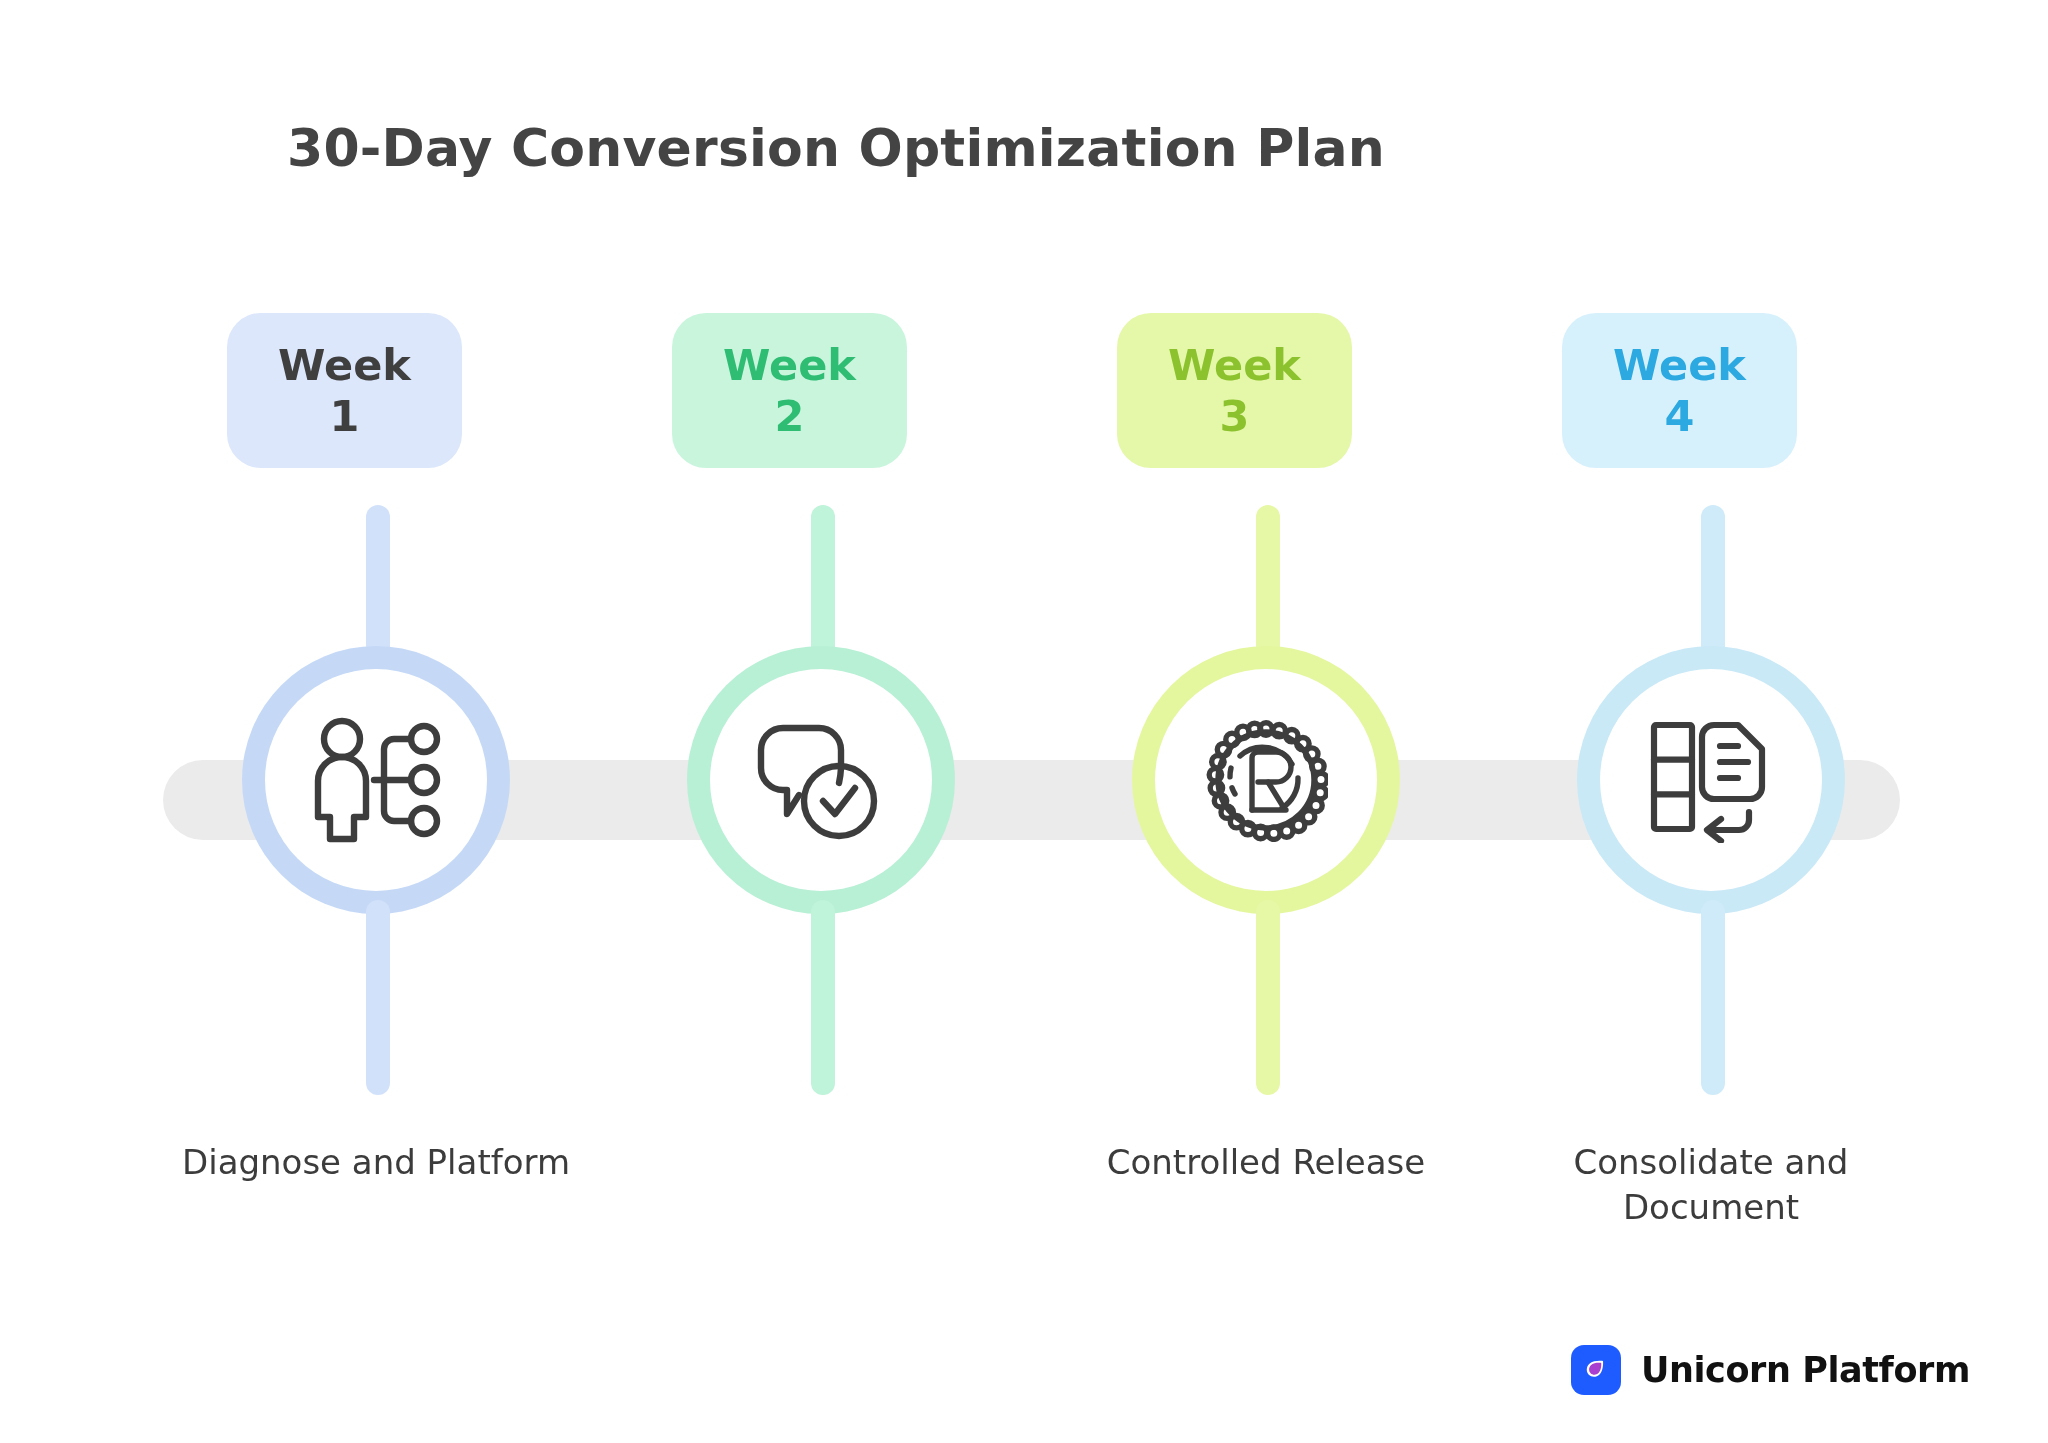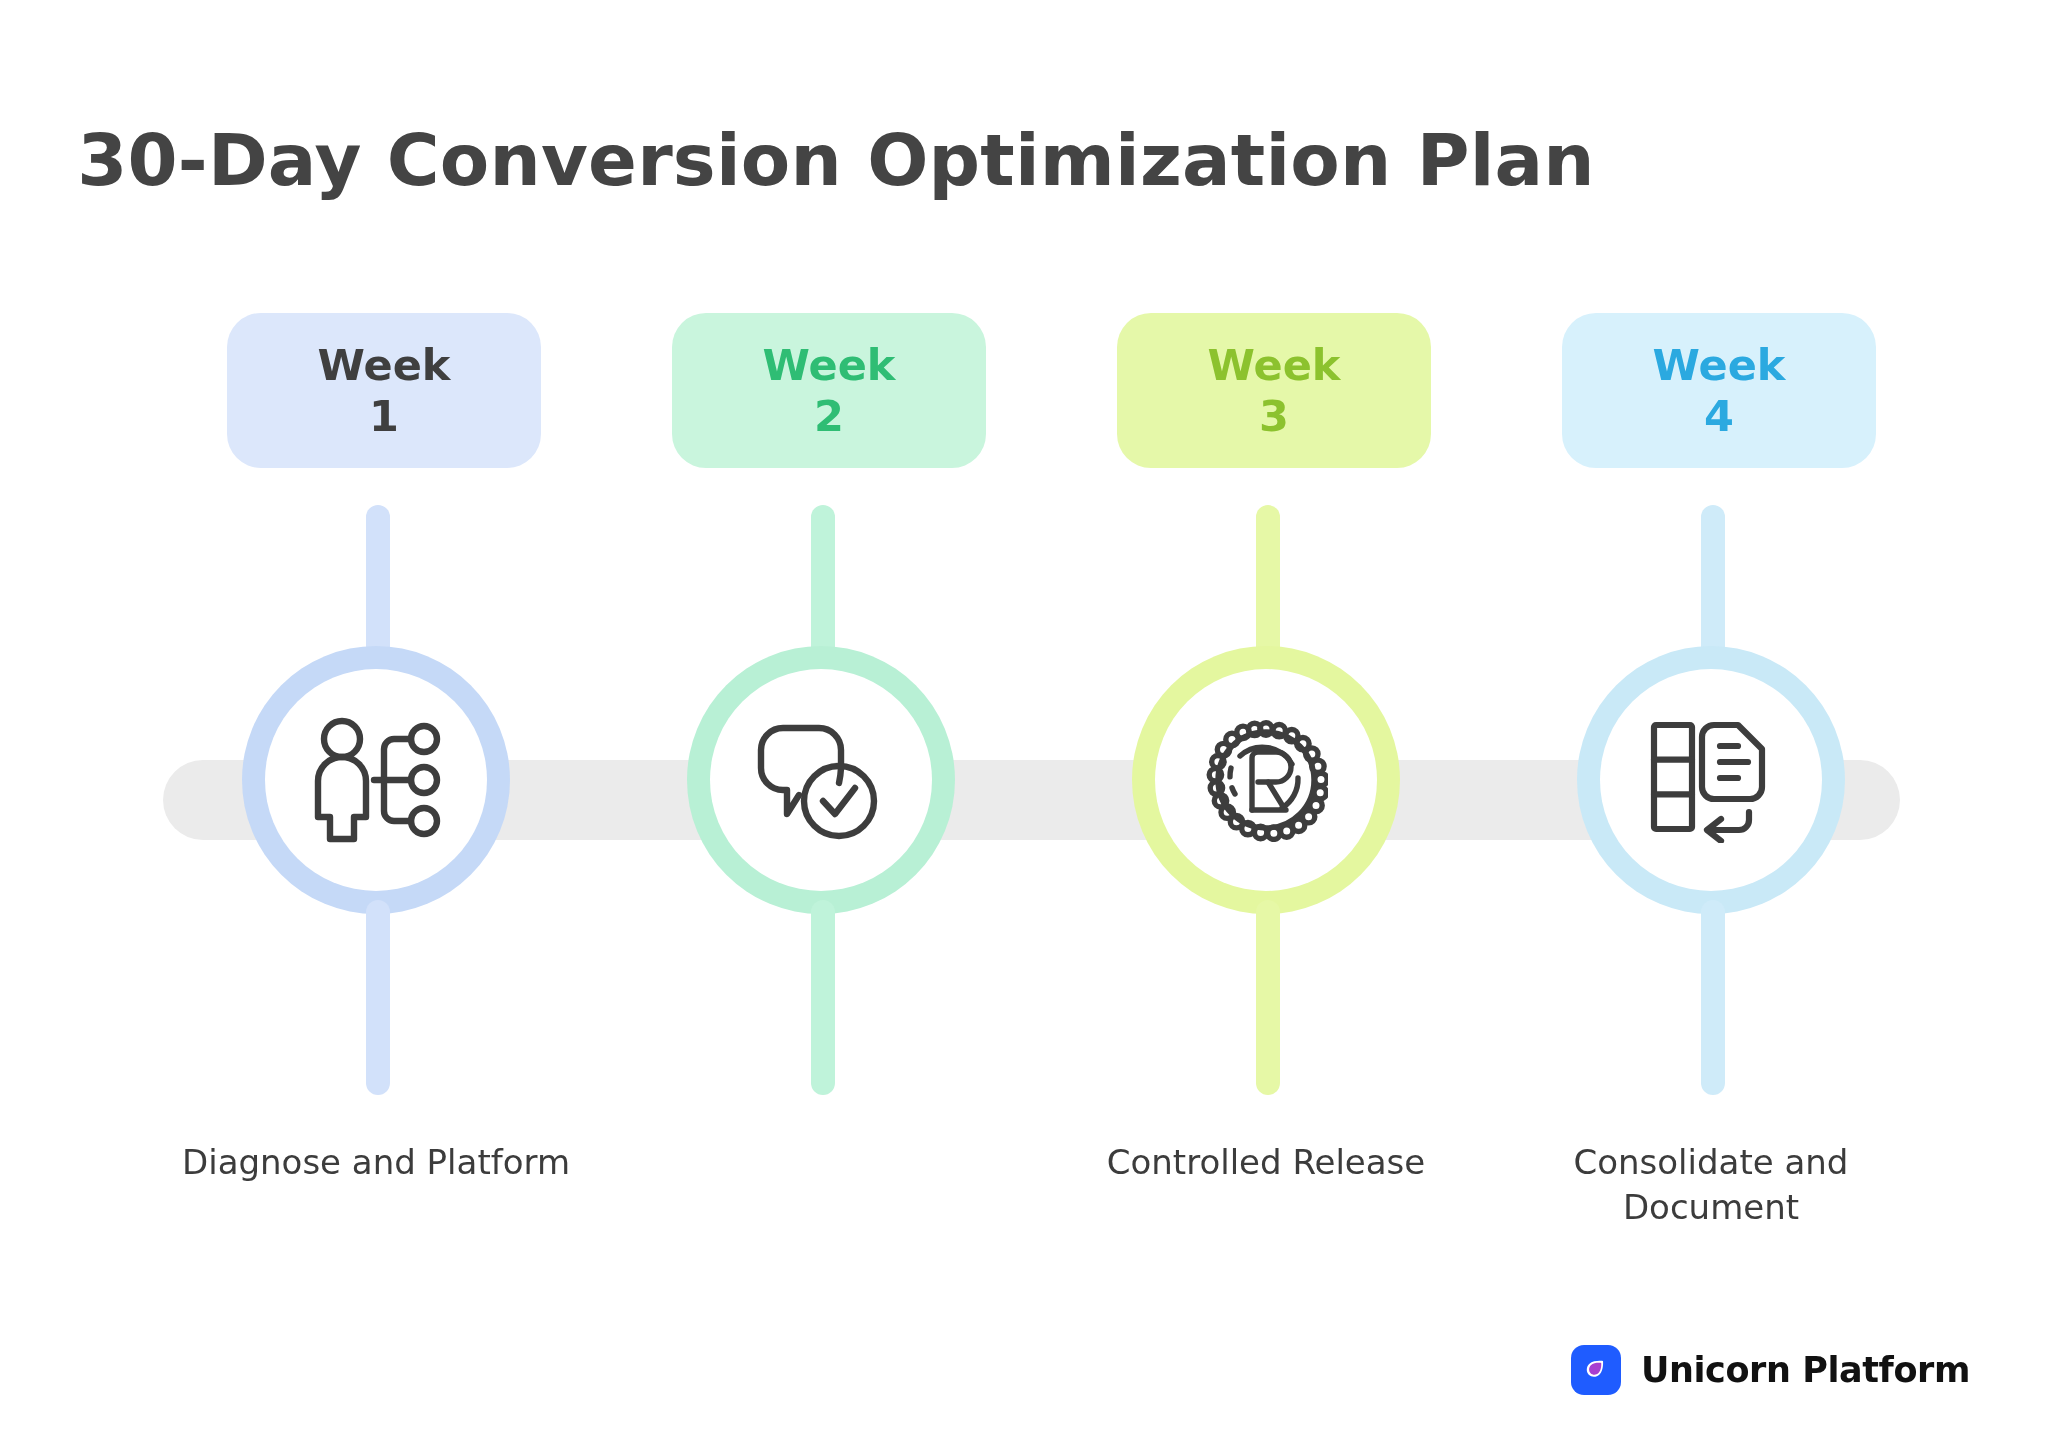--- a/index.html
+++ b/index.html
@@ -10,21 +10,21 @@
     overflow:hidden;
   }
   .page { position:relative; width:2048px; height:1443px; background:#fff; }
 
   
   .title {
     position:absolute; top:118px; left:0; width:1672px;
     text-align:center;
     font-family:"DejaVu Sans", sans-serif;
     font-weight:700;
-    font-size:72px;
+    font-size:52px;
     letter-spacing:0.2px;
     color:#444444;
   }
 
   
   .diagram { position:absolute; left:0; top:0; width:2048px; height:1443px; }
 
   
   .rail {
     position:absolute;
@@ -41,21 +41,21 @@
   }
   .col-1 { left:172px; }
   .col-2 { left:617px; }
   .col-3 { left:1062px; }
   .col-4 { left:1507px; }
 
   
   .badge {
     position:absolute;
     left:55px; top:313px;
-    width:314px; height:155px;
+    width:235px; height:155px;
     border-radius:34px;
     display:flex; flex-direction:column;
     align-items:center; justify-content:center;
     line-height:1.18;
   }
   .badge-label, .badge-num {
     font-family:"DejaVu Sans", sans-serif;
     font-weight:700;
     font-size:43px;
     display:block;

